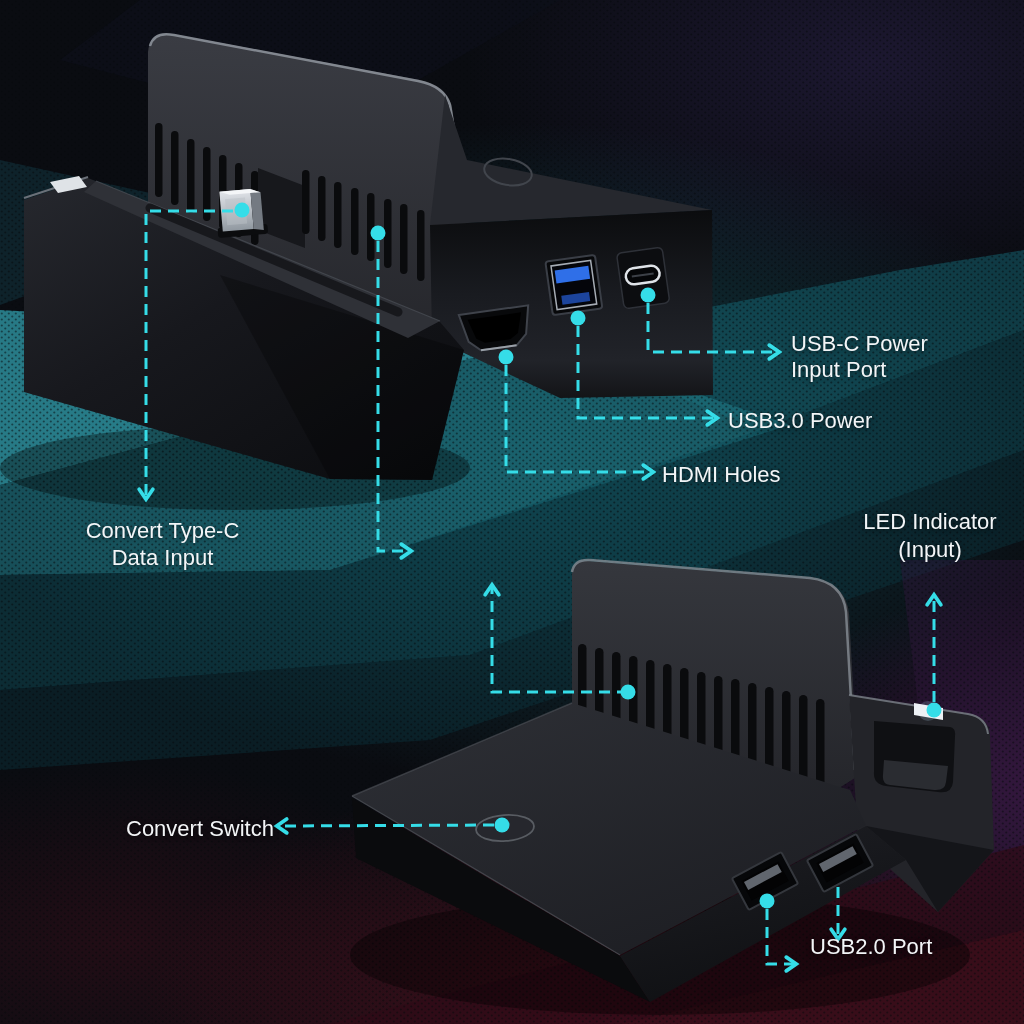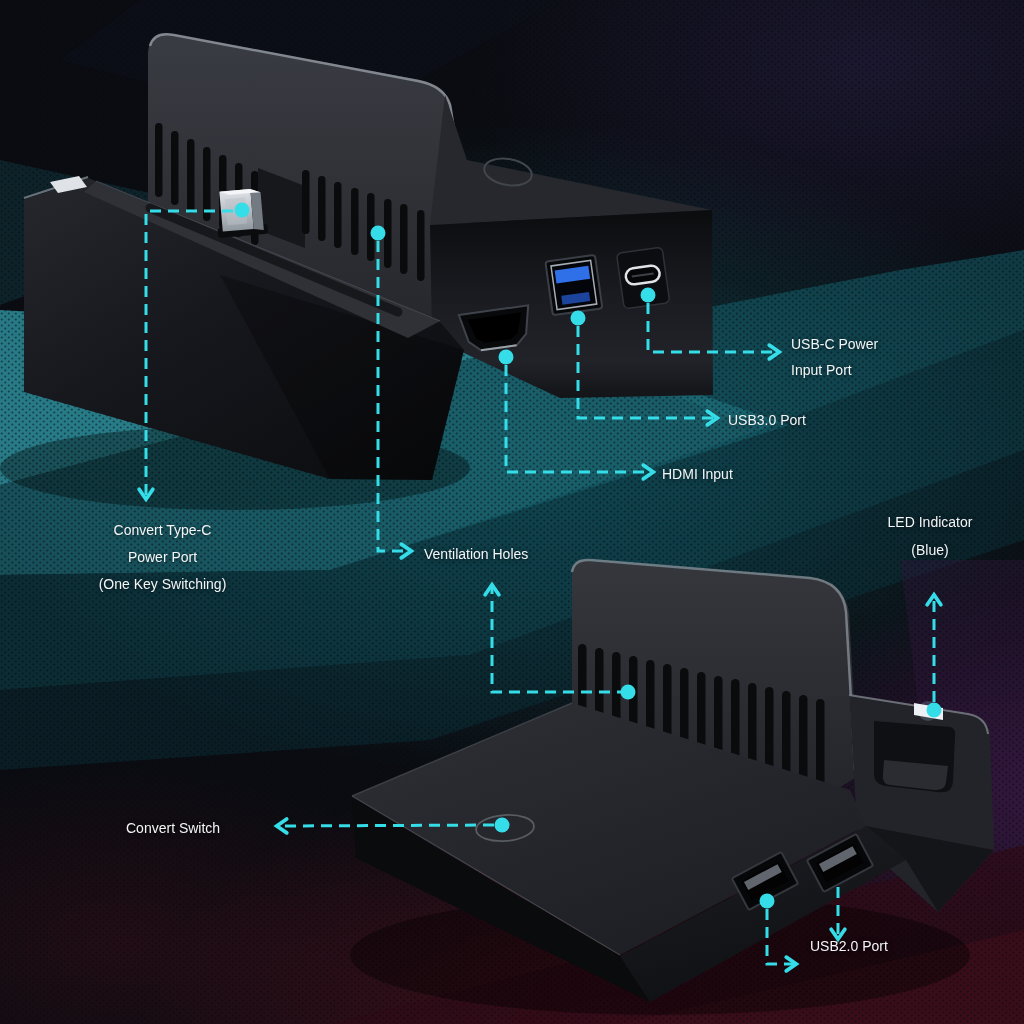--- a/index.html
+++ b/index.html
@@ -9,21 +9,21 @@
     background-color:#0a0c11;
     background-image:
       radial-gradient(620px 360px at 85% 6%,  rgba(70,50,120,0.30), rgba(0,0,0,0) 65%),
       radial-gradient(520px 340px at 102% 77%, rgba(140,45,150,0.38), rgba(0,0,0,0) 60%),
       radial-gradient(760px 420px at 60% 100%, rgba(125,18,38,0.55), rgba(0,0,0,0) 62%),
       radial-gradient(560px 300px at 12% 92%,  rgba(80,15,30,0.35),  rgba(0,0,0,0) 60%),
       radial-gradient(900px 520px at 52% 44%,  rgba(26,118,132,0.50), rgba(0,0,0,0) 63%);
   }
   .scene svg{position:absolute;left:0;top:0;}
   .lbl{
-    position:absolute;color:#f3f5f7;font-size:14px;line-height:27px;
+    position:absolute;color:#f3f5f7;font-size:22px;line-height:27px;
     white-space:nowrap;text-shadow:0 1px 5px rgba(0,0,0,.55);
   }
   .lbl span{display:block;}
   .lbl.center{text-align:center;}
 </style>
 </head>
 <body>
 
 <div class="scene">
 
@@ -231,37 +231,35 @@
     <circle cx="578" cy="318" r="7.5" fill="#35dde8"></circle>
     <circle cx="648" cy="295" r="7.5" fill="#35dde8"></circle>
     <circle cx="934" cy="710" r="7.5" fill="#35dde8"></circle>
     <circle cx="502" cy="825" r="7.5" fill="#35dde8"></circle>
     <circle cx="767" cy="901" r="7.5" fill="#35dde8"></circle>
   </g>
 </svg>
 
 <div class="lbl center" style="left:20px;top:517px;width:285px">
   <span>Convert Type-C</span>
-  <span>Power Port</span>
-  <span>(One Key Switching)</span>
-</div>
-
-<div class="lbl" style="left:424px;top:541px">Ventilation Holes</div>
-
-<div class="lbl" style="left:662px;top:461px">HDMI Input</div>
-
-<div class="lbl" style="left:728px;top:407px">USB3.0 Port</div>
+  <span>Data Input</span>
+</div>
+
+
+<div class="lbl" style="left:662px;top:461px">HDMI Holes</div>
+
+<div class="lbl" style="left:728px;top:407px">USB3.0 Power</div>
 
 <div class="lbl" style="left:791px;top:331px;line-height:26px">
   <span>USB-C Power</span>
   <span>Input Port</span>
 </div>
 
 <div class="lbl center" style="left:845px;top:508px;width:170px;line-height:28px">
   <span>LED Indicator</span>
-  <span>(Blue)</span>
+  <span>(Input)</span>
 </div>
 
 <div class="lbl" style="left:126px;top:815px">Convert Switch</div>
 
 <div class="lbl" style="left:810px;top:933px">USB2.0 Port</div>
 
 </div>
 
 </body></html>

